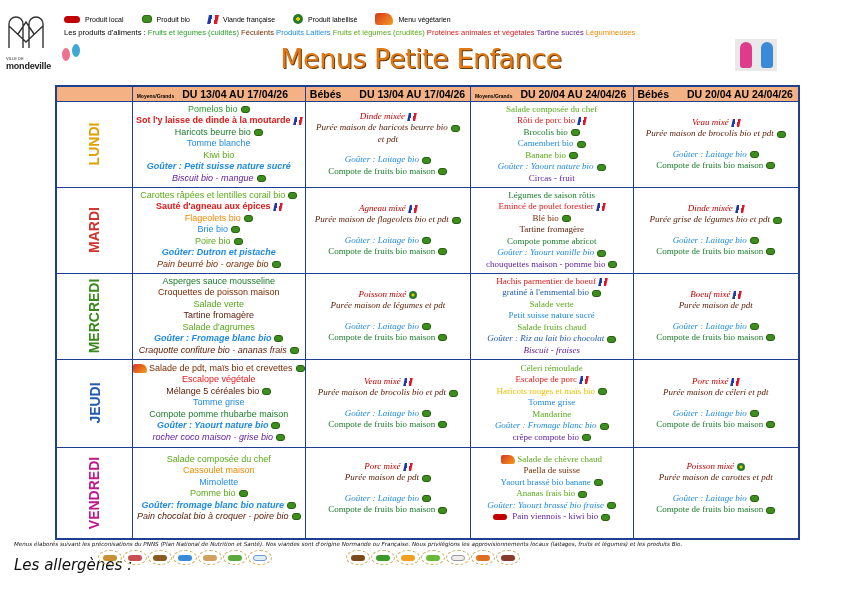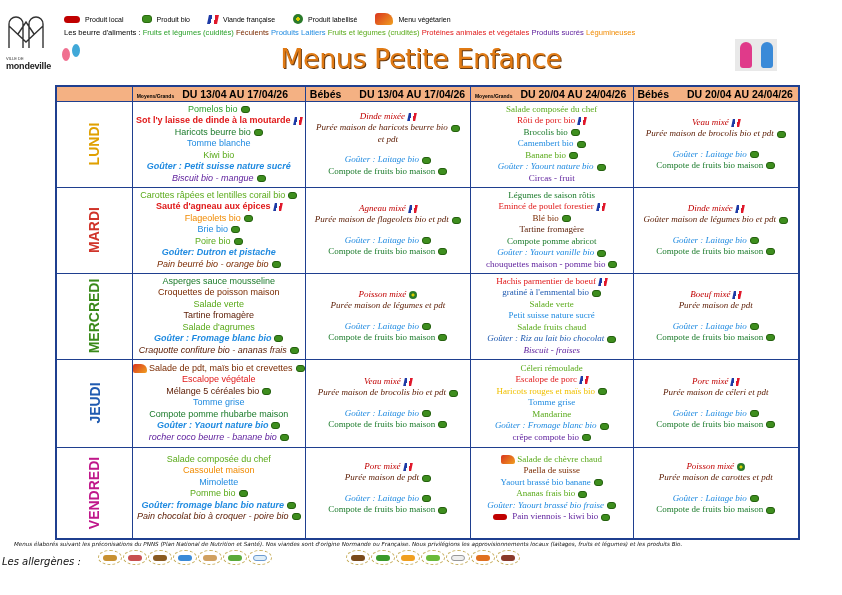--- a/index.html
+++ b/index.html
@@ -40,21 +40,21 @@
   .ln { display: block; white-space: nowrap; }
   .gap { display: block; height: 9px; }
   .bio { display: inline-block; width: 9px; height: 7px; border-radius: 3px; background: #3e8e1e; border: 1px solid #24600e; vertical-align: middle; margin-left: 3px; }
   .fr { display: inline-block; width: 8px; height: 8px; background: linear-gradient(90deg,#1d3aa6 33%,#fff 33%,#fff 66%,#e0182b 66%); transform: skewX(-12deg); vertical-align: middle; margin-left: 3px; }
   .lab { display: inline-block; width: 8px; height: 8px; border-radius: 50%; background: radial-gradient(circle,#d8d000 25%,#2a7a2a 30%); vertical-align: middle; margin-left: 3px; }
   .vg { display: inline-block; width: 14px; height: 9px; background: linear-gradient(135deg,#d9341e,#f0a020); border-radius: 2px 6px 2px 2px; vertical-align: middle; margin-right: 2px; }
   .loc { display: inline-block; width: 14px; height: 6px; border-radius: 3px; background: #c00000; vertical-align: middle; margin-right: 5px; }
   .it { font-style: italic; }
   .bd { font-weight: bold; }
   .footer { position: absolute; left: 14px; top: 541px; font-size: 5.6px; font-style: italic; color: #111; font-family: "DejaVu Sans", sans-serif; white-space: nowrap; }
-  .allerg { position: absolute; left: 2px; top: 556px; font-size: 10px; font-style: italic; color: #111; font-family: "DejaVu Sans", sans-serif; }
+  .allerg { position: absolute; left: 14px; top: 556px; font-size: 15px; font-style: italic; color: #111; font-family: "DejaVu Sans", sans-serif; }
   .allerg-icons { position: absolute; left: 98px; top: 550px; display: flex; gap: 1px; }
   .allerg-icons2 { position: absolute; left: 346px; top: 550px; display: flex; gap: 1px; }
   .aicon { width: 24px; height: 15px; border-radius: 50%; border: 1px dashed #c8b060; display: flex; align-items: center; justify-content: center; }
   .aicon i { display: block; width: 14px; height: 6px; border-radius: 3px; }
 </style>
 </head>
 <body>
 
 <div class="logo">
   <svg viewBox="0 0 40 36">
@@ -81,27 +81,27 @@
       <span class="label-icon"></span>
       <span>Produit labellisé</span>
     </div>
   <div class="item">
       <span class="veg-icon"></span>
       <span>Menu végétarien</span>
     </div>
 </div>
 
 <div class="groups">
-  <span>Les beurre d'aliments : </span>
+  <span>Les produits d'aliments : </span>
   <span style="color:#2aa02a">Fruits et légumes (cuidités)</span>
   <span style="color:#7a2a00">Féculents</span>
   <span style="color:#1f8ae0">Produits Laitiers</span>
   <span style="color:#5aaa1a">Fruits et légumes (crudités)</span>
   <span style="color:#e01818">Protéines animales et végétales</span>
-  <span style="color:#5a1a9a">Produits sucrés</span>
+  <span style="color:#5a1a9a">Tartine sucrés</span>
   <span style="color:#f08a00">Légumineuses</span>
 </div>
 
 <div class="feet">
     <span class="l"></span>
     <span class="r"></span>
   </div>
 <div class="title">Menus Petite Enfance</div>
 <div class="babies">
     <span class="g"></span>
@@ -177,21 +177,21 @@
       <span class="ln" style="color:#1a7a2a">Légumes de saison rôtis</span>
       <span class="ln" style="color:#e01818"><span>Emincé de poulet forestier</span><i class="fr"></i></span>
       <span class="ln" style="color:#7a2a00"><span>Blé bio</span><i class="bio"></i></span>
       <span class="ln" style="color:#5a1a00">Tartine fromagère</span>
       <span class="ln" style="color:#1a7a2a">Compote pomme abricot</span>
       <span class="ln it" style="color:#1f8ae0"><span>Goûter : Yaourt vanille bio</span><i class="bio"></i></span>
       <span class="ln" style="color:#5a1a9a"><span>chouquettes maison - pomme bio</span><i class="bio"></i></span>
     </td>
     <td class="cell bb2">
       <span class="ln it" style="color:#c00000"><span>Dinde mixée</span><i class="fr"></i></span>
-      <span class="ln it" style="color:#5a1a00"><span>Goûter maison de légumes bio et pdt</span><i class="bio"></i></span>
+      <span class="ln it" style="color:#5a1a00"><span>Purée grise de légumes bio et pdt</span><i class="bio"></i></span>
       <span class="gap"></span>
       <span class="ln it" style="color:#1f8ae0"><span>Goûter : Laitage bio</span><i class="bio"></i></span>
       <span class="ln" style="color:#1a7a2a"><span>Compote de fruits bio maison</span><i class="bio"></i></span>
     </td>
   </tr>
 
   <tr style="height:86px">
     <td class="day"><span style="color:#3a8a1a">MERCREDI</span></td>
     <td class="cell mg1">
       <span class="ln" style="color:#1a7a2a">Asperges sauce mousseline</span>
@@ -229,21 +229,21 @@
 
   <tr style="height:88px">
     <td class="day"><span style="color:#1f5ab0">JEUDI</span></td>
     <td class="cell mg1">
       <span class="ln" style="color:#7a2a00"><i class="vg"></i><span>Salade de pdt, maïs bio et crevettes</span><i class="bio"></i></span>
       <span class="ln" style="color:#e01818">Escalope végétale</span>
       <span class="ln" style="color:#5a1a00"><span>Mélange 5 céréales bio</span><i class="bio"></i></span>
       <span class="ln" style="color:#1f8ae0">Tomme grise</span>
       <span class="ln" style="color:#1a7a2a">Compote pomme rhubarbe maison</span>
       <span class="ln it bd" style="color:#1f8ae0"><span>Goûter : Yaourt nature bio</span><i class="bio"></i></span>
-      <span class="ln it" style="color:#5a1a9a"><span>rocher coco beurre - banane bio</span><i class="bio"></i></span>
+      <span class="ln it" style="color:#5a1a9a"><span>rocher coco maison - grise bio</span><i class="bio"></i></span>
     </td>
     <td class="cell bb">
       <span class="ln it" style="color:#c00000"><span>Veau mixé</span><i class="fr"></i></span>
       <span class="ln it" style="color:#5a1a00"><span>Purée maison de brocolis bio et pdt</span><i class="bio"></i></span>
       <span class="gap"></span>
       <span class="ln it" style="color:#1f8ae0"><span>Goûter : Laitage bio</span><i class="bio"></i></span>
       <span class="ln" style="color:#1a7a2a"><span>Compote de fruits bio maison</span><i class="bio"></i></span>
     </td>
     <td class="cell mg2">
       <span class="ln" style="color:#5aaa1a">Céleri rémoulade</span>

